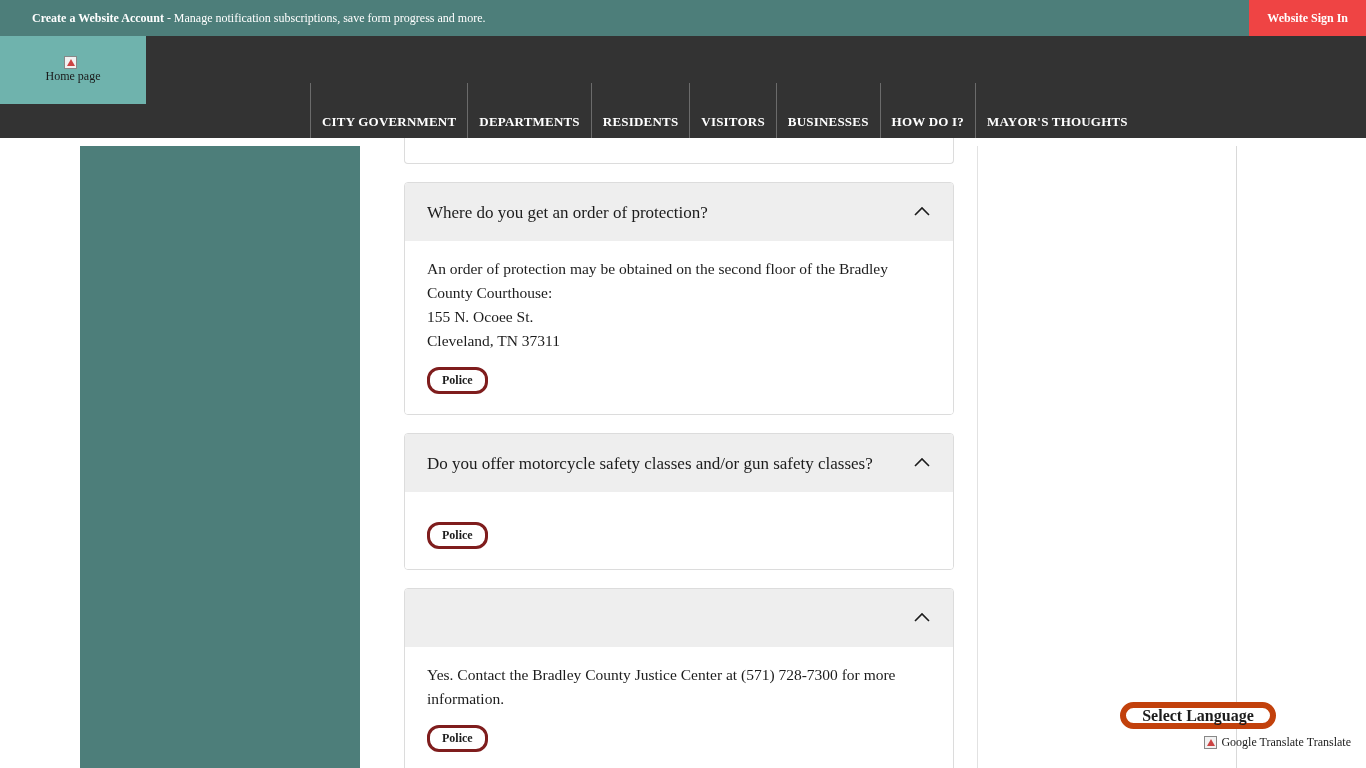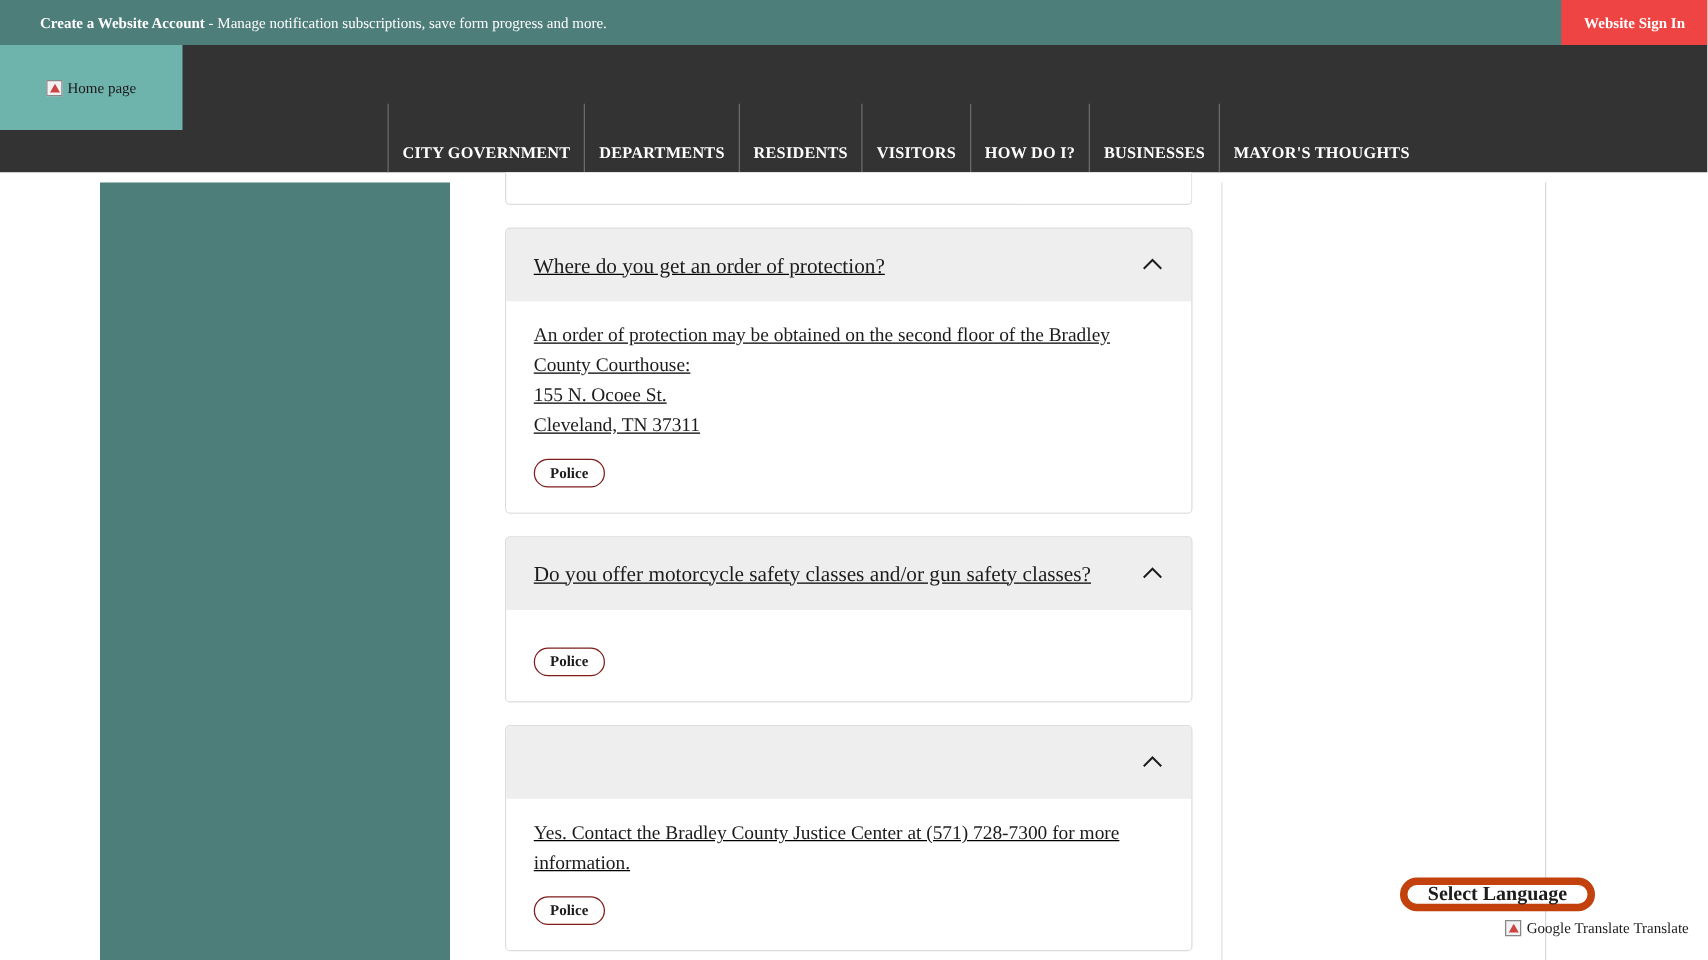--- a/index.html
+++ b/index.html
@@ -50,20 +50,21 @@
     position: absolute; left: 0; top: 0;
     width: 146px; height: 68px;
     background: #6fb3ad;
     display: flex; align-items: center; justify-content: center;
   }
   .broken-img {
     font-size: 12px;
     color: #1a1a1a;
     display: flex; align-items: center;
     font-family: "Liberation Serif", serif;
+    flex-direction: column;
   }
   .broken-img .ico {
     display: inline-block;
     width: 13px; height: 13px;
     border: 1px solid #888;
     margin-right: 4px;
     position: relative;
     background: #f2f2f2;
   }
   .broken-img .ico:after {
@@ -130,21 +131,20 @@
     background: #ffffff;
     border-radius: 0 0 4px 4px;
   }
   .faq-card {
     width: 550px;
     margin-top: 18px;
     border: 1px solid #dcdcdc;
     border-radius: 4px;
     background: #ffffff;
     overflow: hidden;
-    text-decoration: underline;
   }
   .faq-q {
     background: #eeeeee;
     padding: 16px 56px 16px 22px;
     position: relative;
     cursor: pointer;
     min-height: 58px;
     display: flex; align-items: center;
   }
   .faq-q-text {
@@ -166,21 +166,21 @@
   .faq-a p {
     margin: 0;
     font-size: 15.5px;
     line-height: 24px;
     color: #1c1c1c;
     font-family: "Liberation Serif", serif;
   }
   .tag {
     display: inline-block;
     margin-top: 14px;
-    border: 1px solid #7f1d1d;
+    border: 3px solid #7f1d1d;
     border-radius: 12px;
     padding: 3px 12px;
     font-size: 12px;
     font-weight: bold;
     color: #1c1c1c;
     background: #ffffff;
     cursor: pointer;
     font-family: "Liberation Serif", serif;
   }
 
@@ -237,22 +237,22 @@
     <span class="broken-img">
       <span class="ico"></span>
         <span>Home page</span>
     </span>
   </div>
   <div class="nav">
     <div class="nav-item">CITY GOVERNMENT</div>
     <div class="nav-item">DEPARTMENTS</div>
     <div class="nav-item">RESIDENTS</div>
     <div class="nav-item">VISITORS</div>
+    <div class="nav-item">BUSINESSES</div>
     <div class="nav-item">HOW DO I?</div>
-    <div class="nav-item">BUSINESSES</div>
     <div class="nav-item last">MAYOR'S THOUGHTS</div>
   </div>
 </div>
 
 <div class="page-bg"></div>
 <div class="side-panel"></div>
 <div class="center-rule"></div>
 <div class="right-rule"></div>
 
 <div class="faq-wrap">

